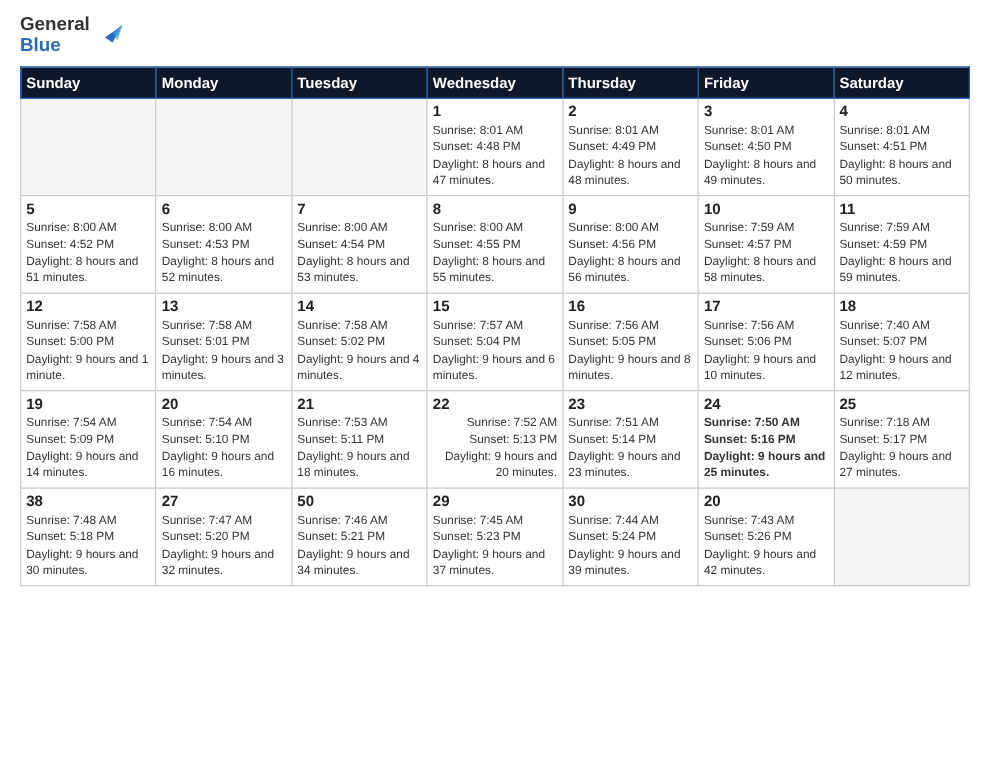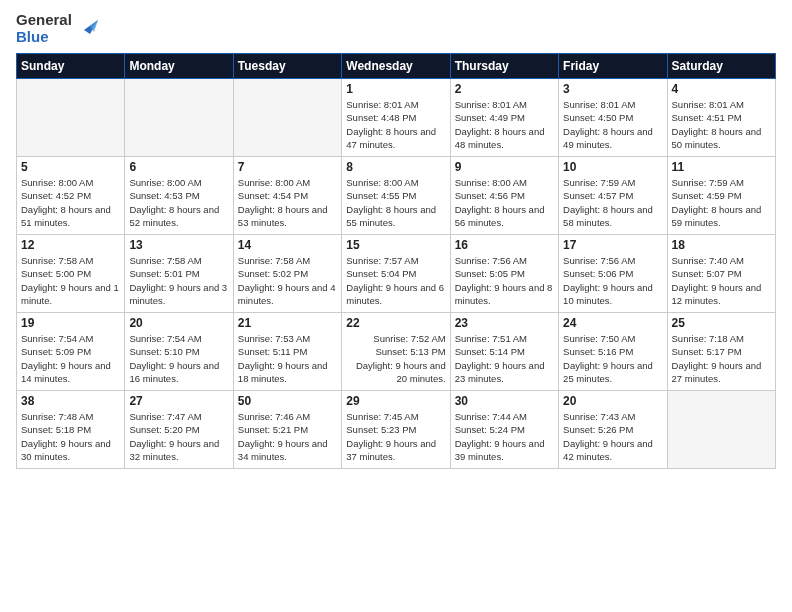--- a/index.html
+++ b/index.html
@@ -257,21 +257,21 @@
 Daylight: 9 hours and 20 minutes.</div>
           </td>
           <td>
             <span class="day-number">23</span>
             <div class="day-info" style="white-space: pre-line;">Sunrise: 7:51 AM
 Sunset: 5:14 PM
 Daylight: 9 hours and 23 minutes.</div>
           </td>
           <td>
             <span class="day-number">24</span>
-            <div class="day-info" style="white-space: pre-line;">Sunrise: 7:50 AM
+            <div class="day-info" style="white-space: pre-line; font-weight: bold;">Sunrise: 7:50 AM
 Sunset: 5:16 PM
 Daylight: 9 hours and 25 minutes.</div>
           </td>
           <td>
             <span class="day-number">25</span>
             <div class="day-info" style="white-space: pre-line;">Sunrise: 7:18 AM
 Sunset: 5:17 PM
 Daylight: 9 hours and 27 minutes.</div>
           </td>
         </tr>

